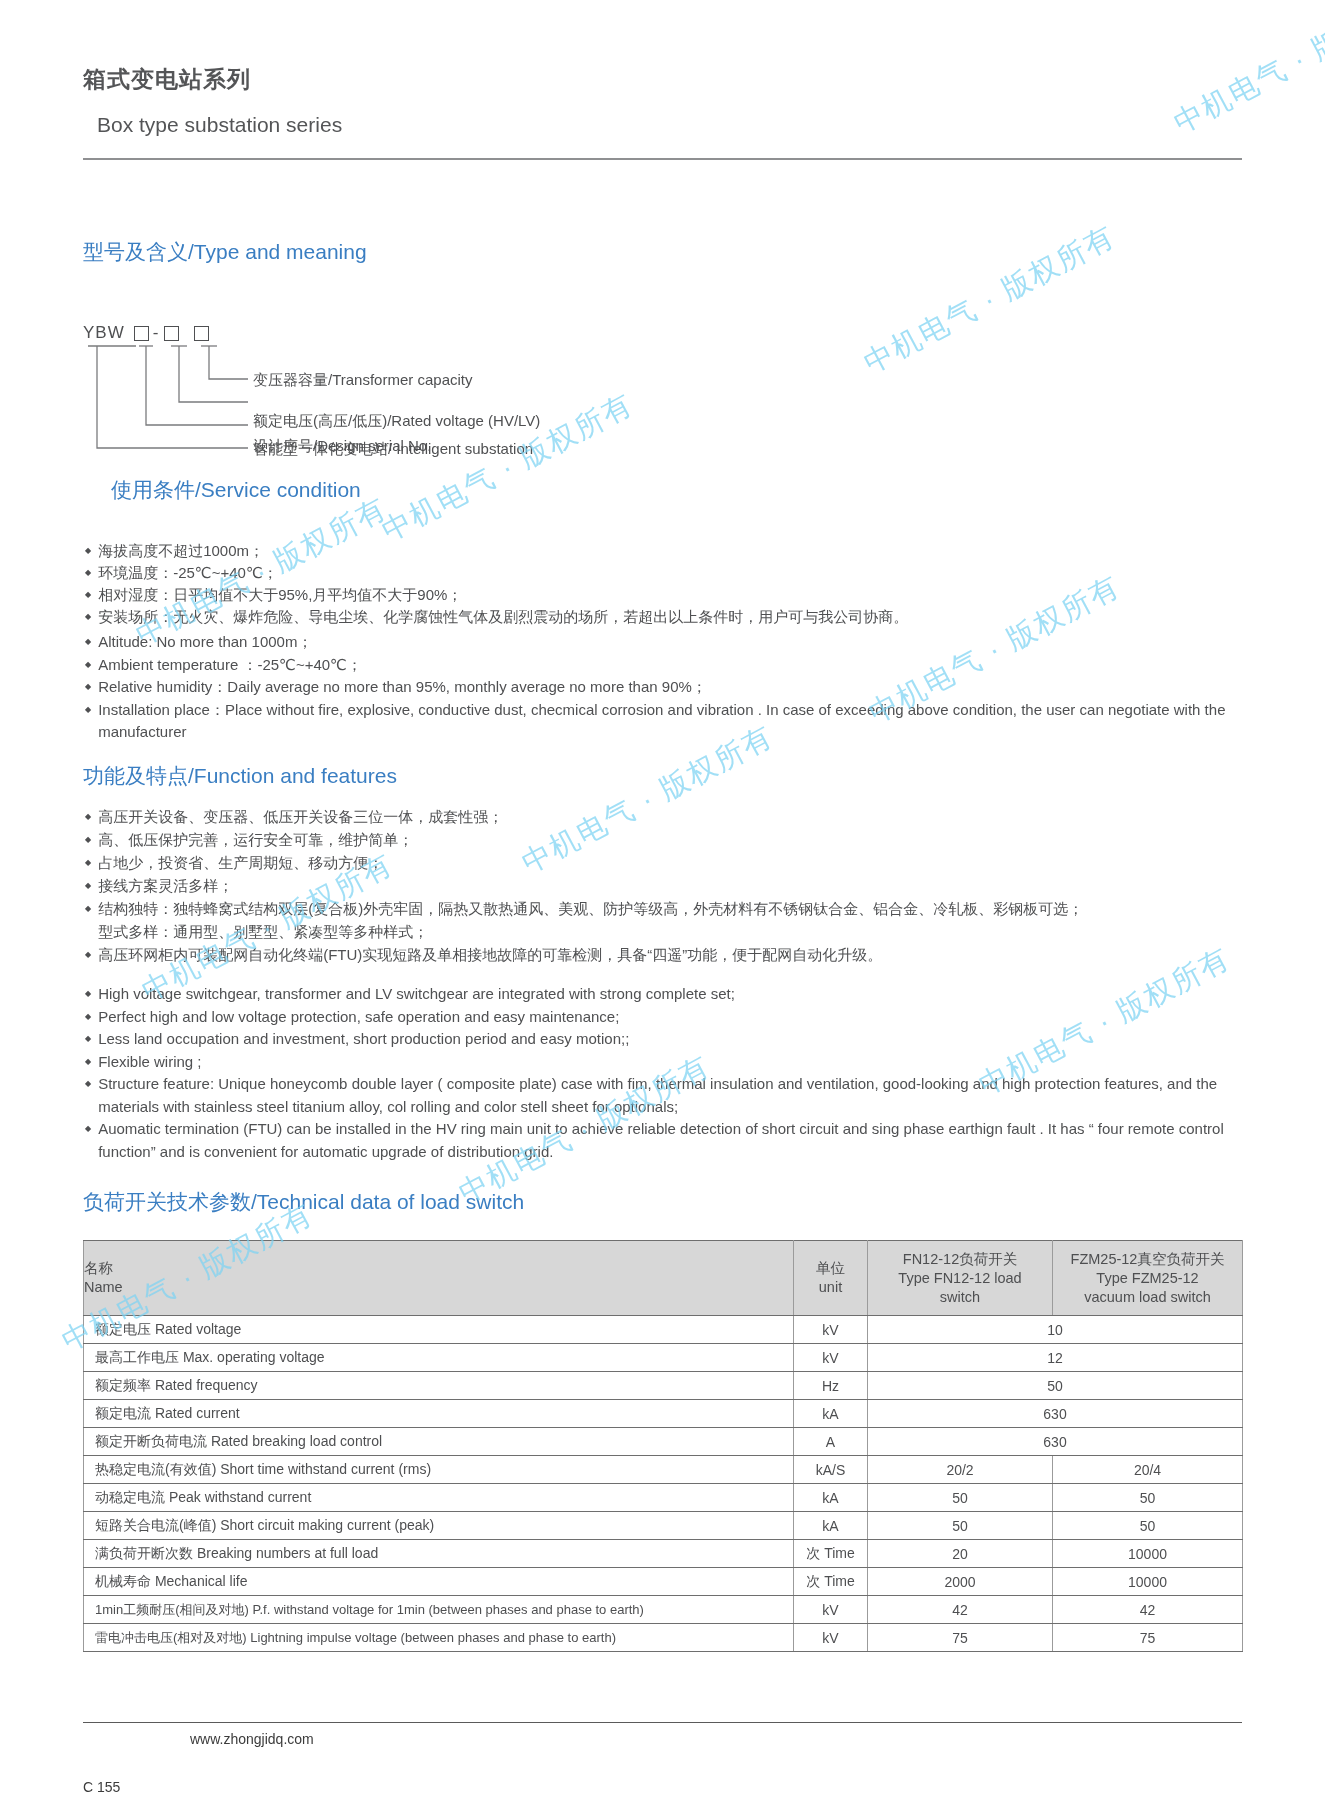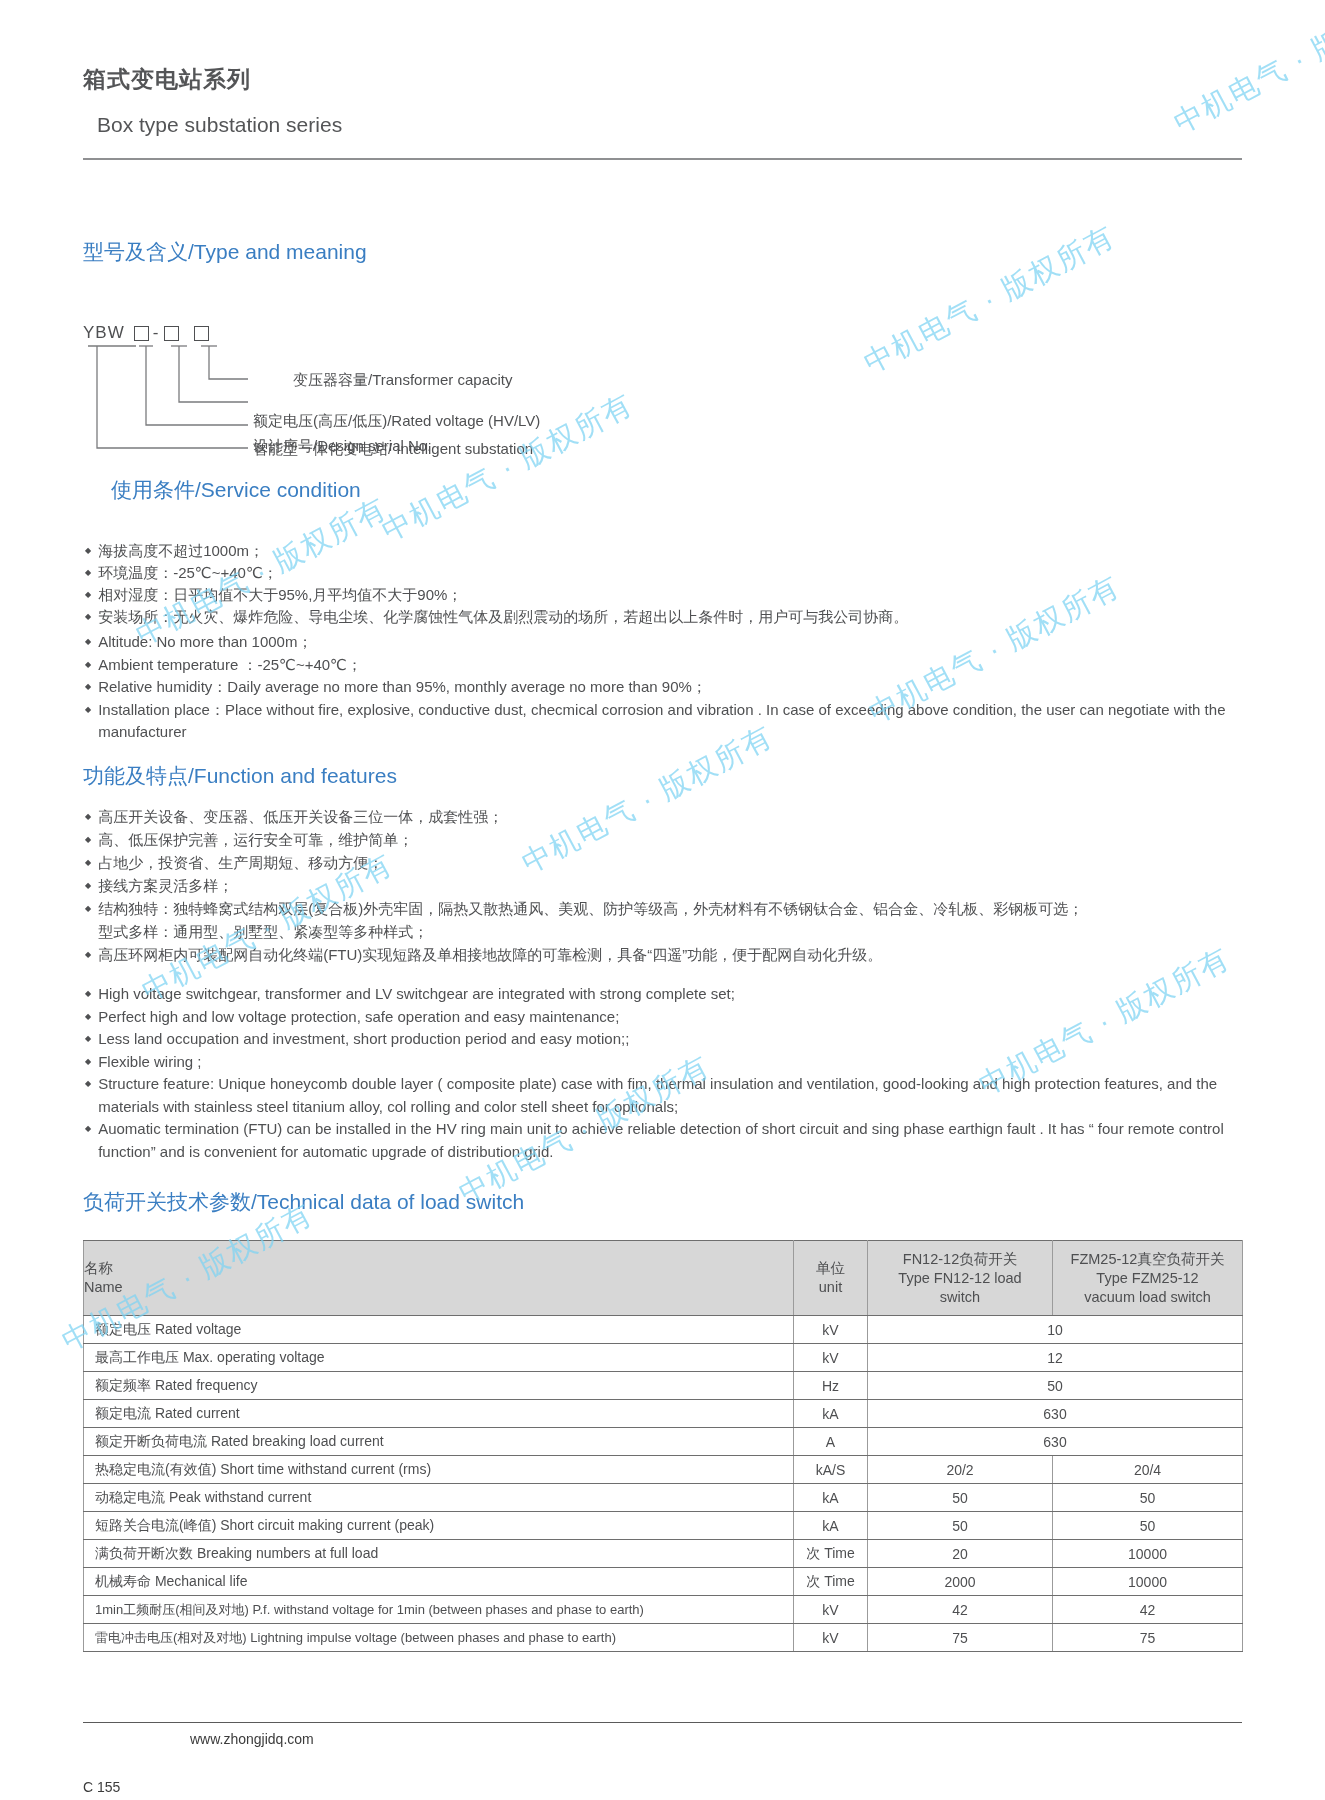--- a/index.html
+++ b/index.html
@@ -22,21 +22,21 @@
   
   .sec-heading { position:absolute; left:83px; font-size:21px; color:#3a7ec2; }
   #sec1 { top:238px; } #sec2 { top:476px;margin-left:28px; } #sec3 { top:762px; } #sec4 { top:1188px; }
   
   .model-row { position:absolute; left:83px; top:324px; height:18px; display:flex; align-items:center; font-size:17px; color:#4f5052; z-index:2; }
   .model-prefix { letter-spacing:1px; }
   .mbox { width:13px; height:13px; border:1.5px solid #4f5052; display:inline-block; }
   .mb1 { margin-left:9px; } .msep { margin:0 6px 0 4px; } .mb2 { } .mb3 { margin-left:15px; }
   .model-svg { position:absolute; left:83px; top:340px; z-index:1; }
   .model-label { position:absolute; left:253px; font-size:15px; color:#4f5052; white-space:nowrap; z-index:2; }
-  #ml0 { top:371px;margin-left:40px; } #ml1 { top:394px;margin-top:18px; } #ml2 { top:417px;margin-top:20px; } #ml3 { top:440px; }
+  #ml0 { top:371px; } #ml1 { top:394px;margin-top:18px; } #ml2 { top:417px;margin-top:20px; } #ml3 { top:440px; }
   
   .blist { position:absolute; left:83px; width:1160px; z-index:2; }
   .blist .li { display:flex; font-size:15px; color:#4f5052; }
   .blist .li::before { content:"◆"; font-size:8px; line-height:inherit; margin:0 7px 0 2px; }
   .li-text { flex:1; white-space:pre-line; }
   #svc-zh { top:540px; } #svc-zh .li { line-height:22px; }
   #svc-en { top:631px; } #svc-en .li { line-height:22.5px; }
   #fn-zh  { top:805px; } #fn-zh .li { line-height:23px; }
   #fn-en  { top:983px; } #fn-en .li { line-height:22.5px; }
   
@@ -214,21 +214,21 @@
         <td class="c-name">额定频率 Rated frequency</td>
         <td>Hz</td>
         <td colspan="2">50</td>
       </tr>
       <tr>
         <td class="c-name">额定电流 Rated current</td>
         <td>kA</td>
         <td colspan="2">630</td>
       </tr>
       <tr>
-        <td class="c-name">额定开断负荷电流 Rated breaking load current</td>
+        <td class="c-name">额定开断负荷电流 Rated breaking load control</td>
         <td>A</td>
         <td colspan="2">630</td>
       </tr>
       <tr>
         <td class="c-name">热稳定电流(有效值) Short time withstand current (rms)</td>
         <td>kA/S</td>
         <td>20/2</td>
         <td>20/4</td>
       </tr>
       <tr>

